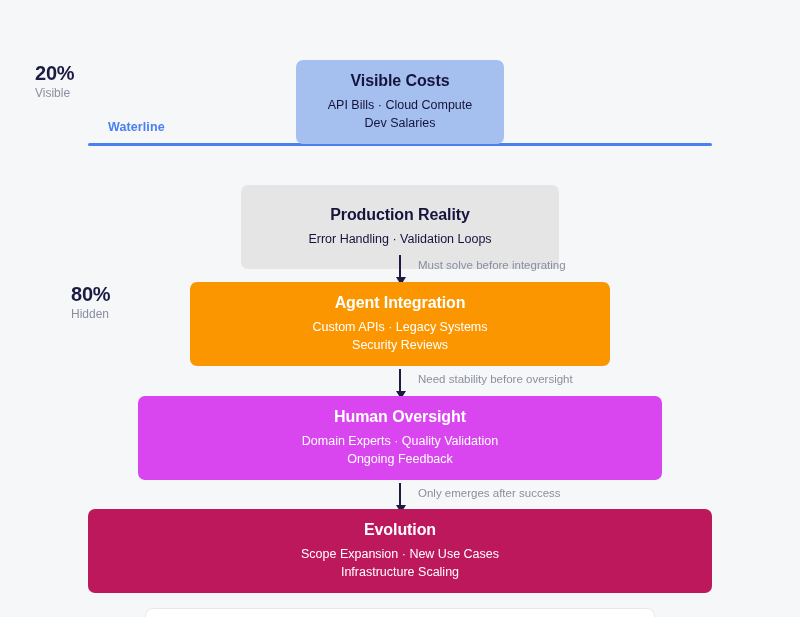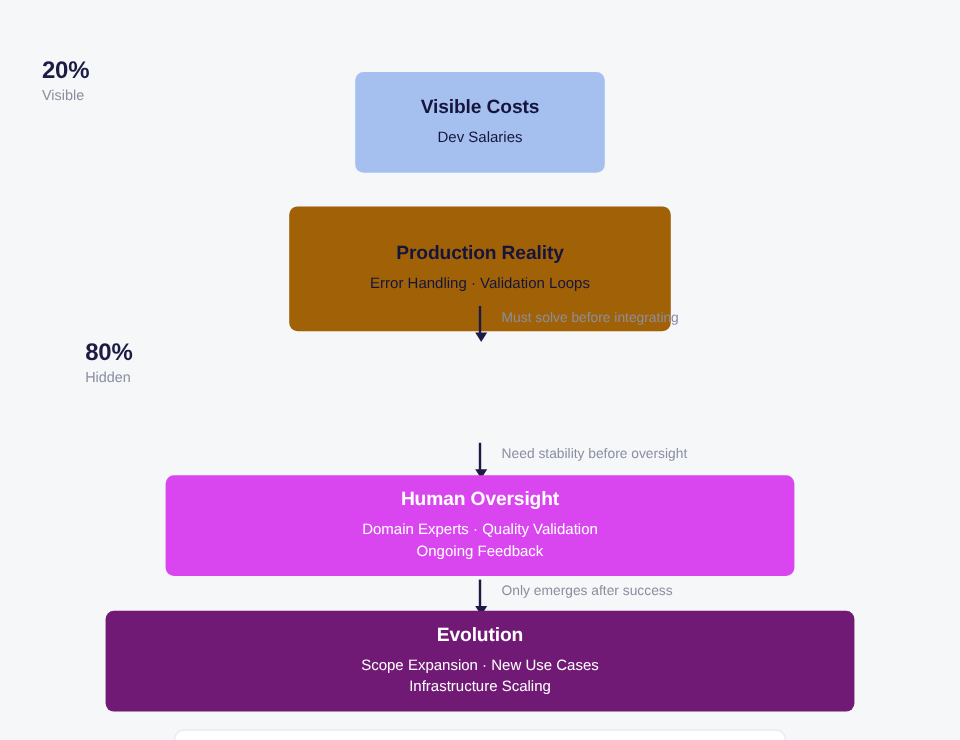--- a/index.html
+++ b/index.html
@@ -31,21 +31,21 @@
     color: #1b1b44;
     line-height: 1.1;
     letter-spacing: -0.2px;
   }
   .side-label .cap {
     font-size: 12px;
     color: #8a8fa0;
     line-height: 1.4;
     margin-top: 1px;
   }
-  #label-visible { top: 48px; }
+  #label-visible { top: 62px; }
   #label-hidden  { top: 283px; margin-left: 36px; }
 
   
   .waterline-wrap {
     position: absolute;
     left: 88px;
     top: 120px;
     width: 624px;
     height: 28px;
   }
@@ -89,24 +89,24 @@
     margin-bottom: 7px;
   }
   .layer .lline {
     font-size: 12.5px;
     line-height: 1.42;
   }
   .dark-text .ltitle, .dark-text .lline { color: #14143c; }
   .light-text .ltitle, .light-text .lline { color: #ffffff; }
 
   #layer-0 { top: 60px;  width: 208px; height: 84px; background: #a5c0ef; }
-  #layer-1 { top: 172px; width: 318px; height: 104px; background: #a16207; }
+  #layer-1 { top: 185px; width: 318px; height: 84px; background: #e5e5e5; }
   #layer-2 { top: 282px; width: 420px; height: 84px; background: #fb9600; }
   #layer-3 { top: 396px; width: 524px; height: 84px; background: #d946ef; }
-  #layer-4 { top: 509px; width: 624px; height: 84px; background: #701a75; }
+  #layer-4 { top: 509px; width: 624px; height: 84px; background: #be185d; }
 
   
   .connector {
     position: absolute;
     left: 400px;
     width: 1px;
     height: 32px;
   }
   .connector .stem {
     position: absolute;
@@ -160,37 +160,47 @@
   <div class="side-label" id="label-visible">
     <div class="pct">20%</div>
     <div class="cap">Visible</div>
   </div>
 
   <div class="side-label" id="label-hidden">
     <div class="pct">80%</div>
     <div class="cap">Hidden</div>
   </div>
 
+  <div class="waterline-wrap">
+    <div class="waterline-text">Waterline</div>
+    <div class="waterline-rule"></div>
+  </div>
 
   <div class="layer dark-text" id="layer-0">
     <div class="ltitle">Visible Costs</div>
+    <div class="lline">API Bills · Cloud Compute</div>
     <div class="lline">Dev Salaries</div>
   </div>
 
   <div class="layer dark-text" id="layer-1">
     <div class="ltitle">Production Reality</div>
     <div class="lline">Error Handling · Validation Loops</div>
   </div>
 
   <div class="connector" id="conn-0">
     <div class="stem"></div>
     <div class="head"></div>
     <div class="ctext">Must solve before integrating</div>
   </div>
 
+  <div class="layer light-text" id="layer-2">
+    <div class="ltitle">Agent Integration</div>
+    <div class="lline">Custom APIs · Legacy Systems</div>
+    <div class="lline">Security Reviews</div>
+  </div>
 
   <div class="connector" id="conn-1">
     <div class="stem"></div>
     <div class="head"></div>
     <div class="ctext">Need stability before oversight</div>
   </div>
 
   <div class="layer light-text" id="layer-3">
     <div class="ltitle">Human Oversight</div>
     <div class="lline">Domain Experts · Quality Validation</div>

